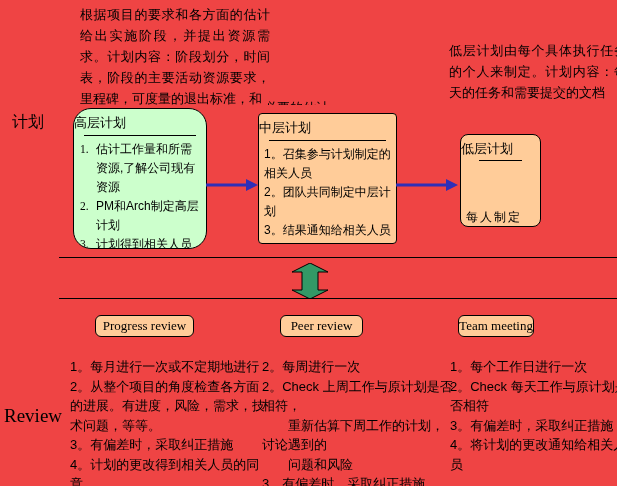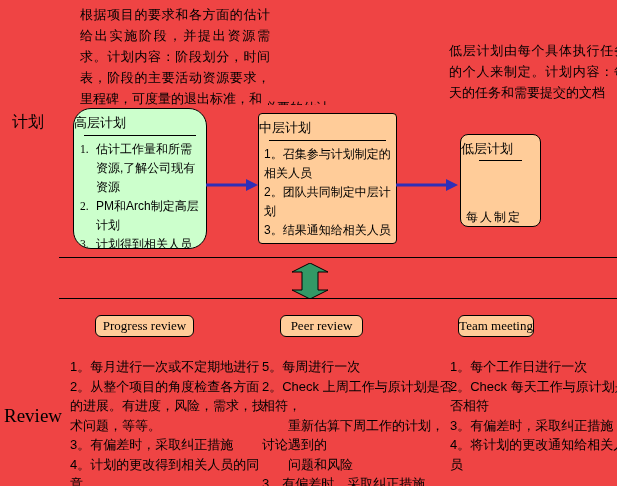--- a/index.html
+++ b/index.html
@@ -122,21 +122,21 @@
   <div class="rtab" id="tab-team">Team meeting</div>
 
   <div class="bnote" id="bnote-progress">
     <div>1。每月进行一次或不定期地进行</div>
     <div>2。从整个项目的角度检查各方面的进展。有进度，风险，需求，技术问题，等等。</div>
     <div>3。有偏差时，采取纠正措施</div>
     <div>4。计划的更改得到相关人员的同意</div>
   </div>
 
   <div class="bnote" id="bnote-peer">
-    <div>5。每周进行一次</div>
+    <div>2。每周进行一次</div>
     <div>2。Check 上周工作与原计划是否相符，</div>
     <div>　　重新估算下周工作的计划，讨论遇到的</div>
     <div>　　问题和风险</div>
     <div>3。有偏差时，采取纠正措施</div>
   </div>
 
   <div class="bnote" id="bnote-team">
     <div>1。每个工作日进行一次</div>
     <div>2。Check 每天工作与原计划是否相符</div>
     <div>3。有偏差时，采取纠正措施</div>

